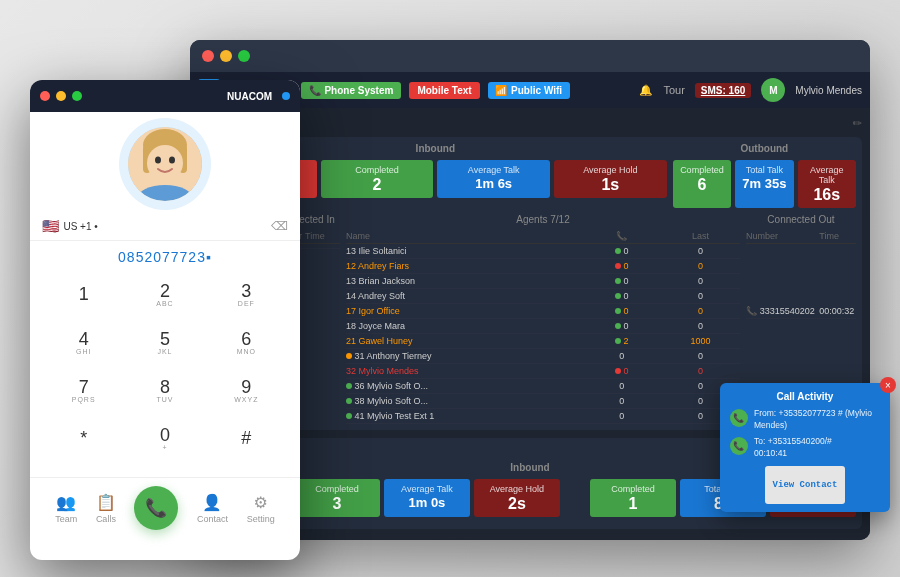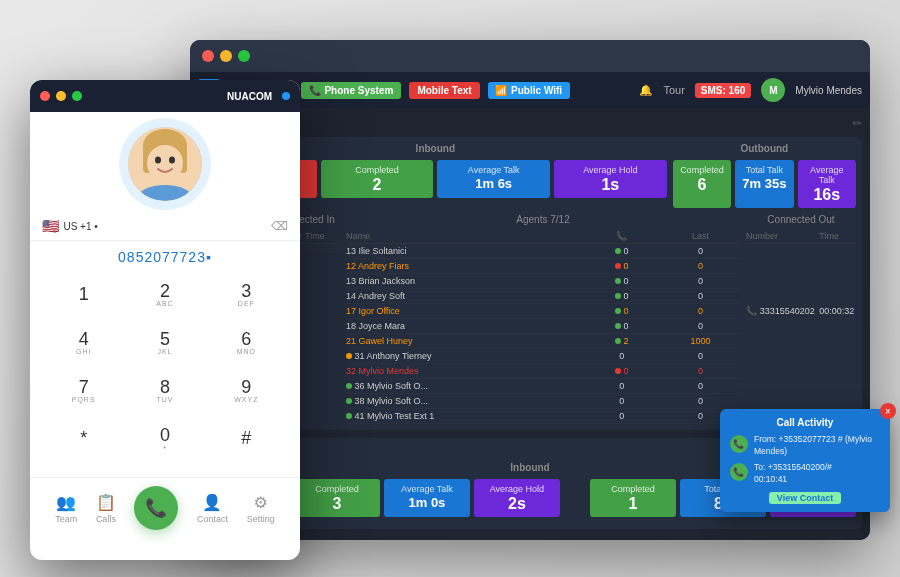--- a/index.html
+++ b/index.html
@@ -95,26 +95,27 @@
     .nav-right {
       margin-left: auto;
       display: flex;
       align-items: center;
       gap: 10px;
       color: #aaa;
       font-size: 11px;
     }
 
     .sms-badge {
-      background: #ef4444;
+      background: #7f1d1d;
       color: white;
       padding: 2px 6px;
       border-radius: 3px;
       font-size: 10px;
       font-weight: 700;
+      text-decoration: underline;
     }
 
     .avatar-nav {
       width: 24px;
       height: 24px;
       border-radius: 50%;
       background: #4caf50;
       display: flex;
       align-items: center;
       justify-content: center;
@@ -182,21 +183,21 @@
     .stat-card .stat-value {
       font-size: 16px;
       font-weight: 700;
       color: white;
       line-height: 1;
     }
 
     .stat-card.red { background: #e53935; }
     .stat-card.green { background: #43a047; }
     .stat-card.blue { background: #1976D2; }
-    .stat-card.orange { background: #6d28d9; }
+    .stat-card.orange { background: #7f1d1d; }
 
     .sub-section-title {
       color: #888;
       font-size: 10px;
       text-align: center;
       margin-bottom: 4px;
     }
 
     .agents-section {
       flex: 2;
@@ -467,30 +468,31 @@
       margin-top: 1px;
     }
 
     .ca-text {
       color: rgba(255,255,255,0.9);
       font-size: 8.5px;
       line-height: 1.4;
     }
 
     .view-contact-btn {
-      background: #86efac;
+      background: #e5e5e5;
       color: #1976D2;
       border: none;
       border-radius: 3px;
-      padding: 1px 8px;
+      padding: 14px 8px;
       font-size: 9px;
       font-weight: 600;
       cursor: pointer;
       display: block;
       margin: 6px auto 0;
+      font-family: Liberation Mono, monospace;
     }
 
     .close-ca {
       position: absolute;
       top: -6px;
       right: -6px;
       width: 16px;
       height: 16px;
       border-radius: 50%;
       background: #e53935;

